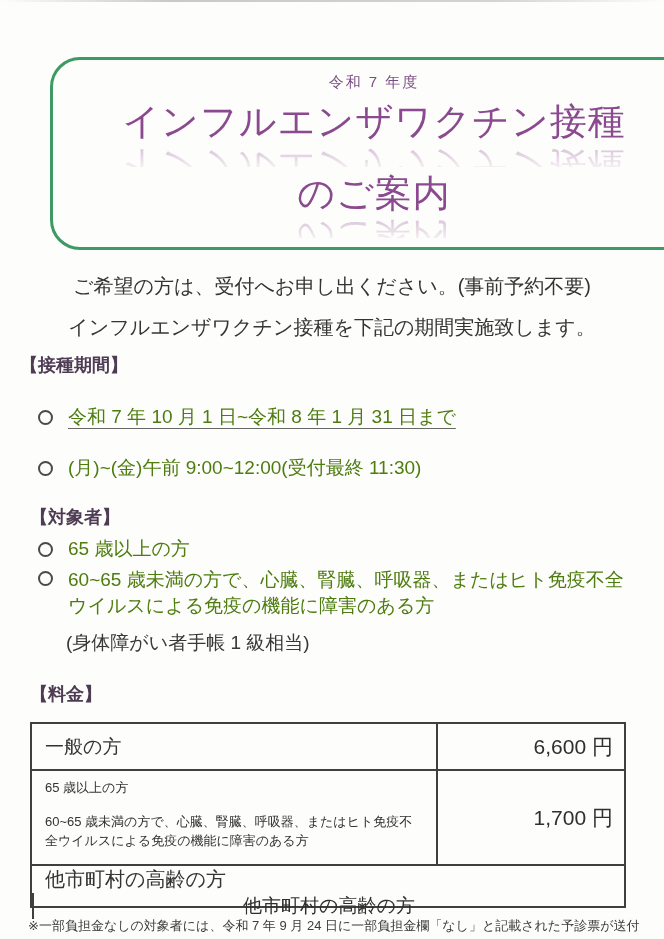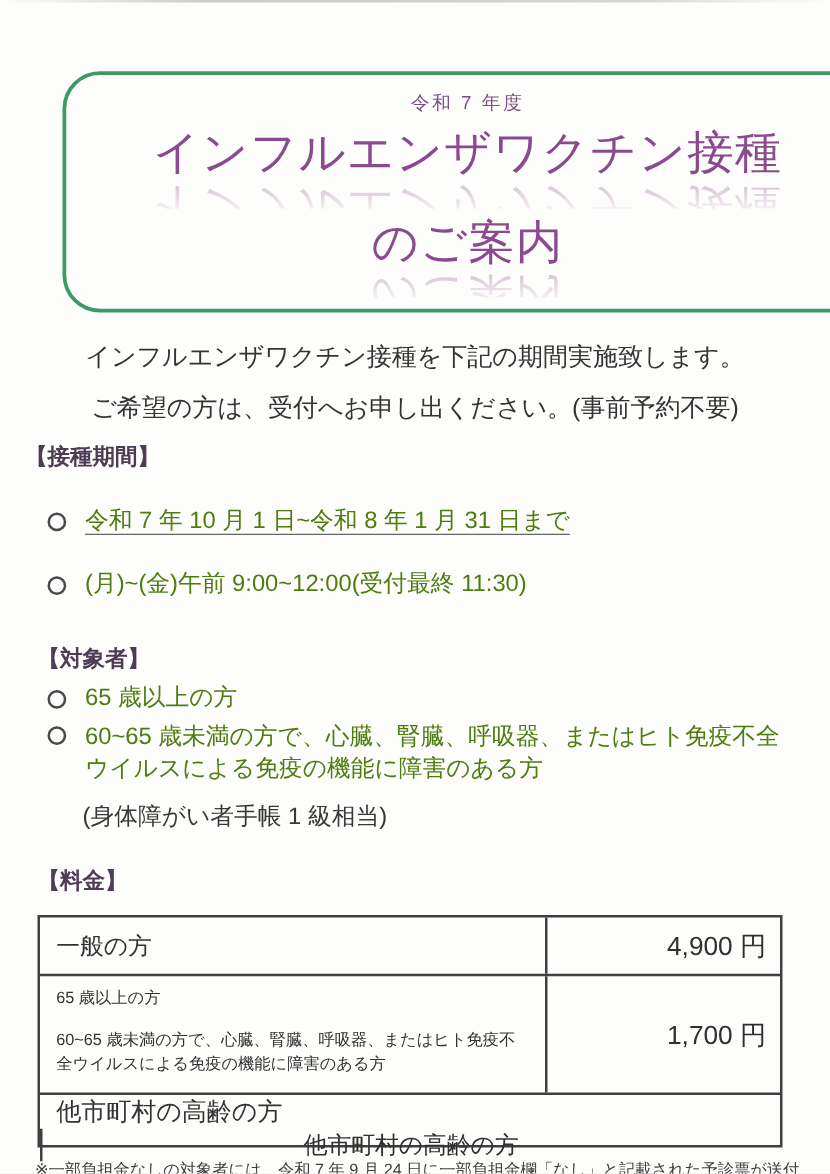--- a/index.html
+++ b/index.html
@@ -70,21 +70,21 @@
     color:#343434;
   }
   
   .sec-heading{
     margin-left:30px;
     font-size:18px;
     font-weight:600;
     color:var(--heading-purple);
   }
   .sec-heading.period{margin-top:5px;margin-left:20px;}
-  .sec-heading.target{margin-top:34px;}
+  .sec-heading.target{margin-top:24px;}
   .sec-heading.fee{margin-top:26px;}
   
   .bullet-row{
     display:flex;
     margin-left:38px;
     font-size:19px;
     color:#4d7c0f;
   }
   .bullet-row.center{align-items:center;}
   .bullet-row.top{align-items:flex-start;}
@@ -167,22 +167,22 @@
     <div class="wa-reflect-wrap">
       <div class="wa-line wa-reflect" aria-hidden="true">インフルエンザワクチン接種</div>
     </div>
     <div class="wa-line l2">のご案内</div>
     <div class="wa-reflect-wrap">
       <div class="wa-line wa-reflect" aria-hidden="true">のご案内</div>
     </div>
   </div>
 
   <div class="intro">
+    <div>ご希望の方は、受付へお申し出ください。(事前予約不要)</div>
     <div>インフルエンザワクチン接種を下記の期間実施致します。</div>
-    <div>ご希望の方は、受付へお申し出ください。(事前予約不要)</div>
   </div>
 
   <div class="sec-heading period">【接種期間】</div>
   <div class="bullet-row center b-period1">
     <span class="circle-bullet"></span>
     <span class="bullet-text underlined">令和 7 年 10 月 1 日~令和 8 年 1 月 31 日まで</span>
   </div>
   <div class="bullet-row center b-period2">
     <span class="circle-bullet"></span>
     <span class="bullet-text">(月)~(金)午前 9:00~12:00(受付最終 11:30)</span>
@@ -197,21 +197,21 @@
     <span class="circle-bullet"></span>
     <span class="bullet-text wrap">60~65 歳未満の方で、心臓、腎臓、呼吸器、またはヒト免疫不全ウイルスによる免疫の機能に障害のある方</span>
   </div>
   <div class="target-note">(身体障がい者手帳 1 級相当)</div>
 
   <div class="sec-heading fee">【料金】</div>
 
   <div class="fee-table">
     <div class="ft-row r1">
       <div class="ft-left">一般の方</div>
-      <div class="ft-right">4,900 円</div>
+      <div class="ft-right">6,600 円</div>
     </div>
     <div class="ft-row r2">
       <div class="ft-left">
         <div class="p1">65 歳以上の方</div>
         <div class="p2">60~65 歳未満の方で、心臓、腎臓、呼吸器、またはヒト免疫不全ウイルスによる免疫の機能に障害のある方</div>
       </div>
       <div class="ft-right">1,700 円</div>
     </div>
     <div class="ft-row r3">
       <div class="ft-left">他市町村の高齢の方</div>

